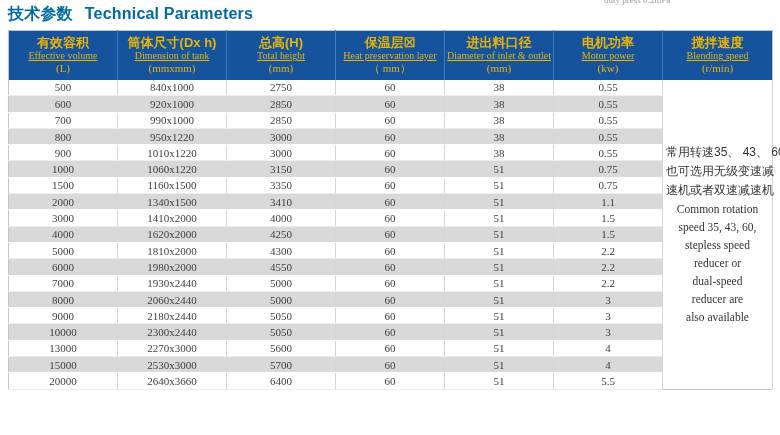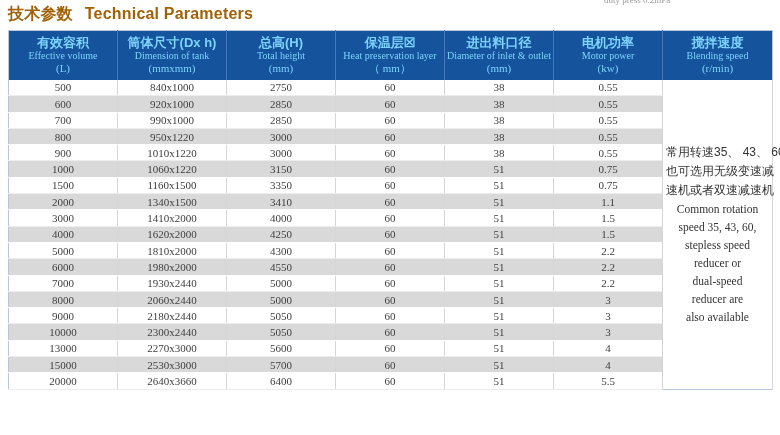--- a/index.html
+++ b/index.html
@@ -2,36 +2,36 @@
 <html><head>
 <meta charset="utf-8">
 <style>
   * { margin:0; padding:0; box-sizing:border-box; }
   html,body { width:780px; height:435px; background:#ffffff; overflow:hidden;
               font-family:"Liberation Sans", sans-serif; }
   .page { position:relative; width:780px; height:435px; background:#fff; }
 
   
   .title { position:absolute; left:8px; top:4px; font-weight:bold; font-size:16px;
-           color:#a16207; letter-spacing:0.2px; }
+           color:#0369a1; letter-spacing:0.2px; }
   .title .t-zh { margin-right:12px; }
 
   
   .corner-clip { position:absolute; left:604px; top:0; width:110px; height:6px; overflow:hidden; }
   .corner-clip span { display:block; margin-top:-5px; font:9px "Liberation Serif", serif; color:#9a9a9a; }
 
   
   table.spec { position:absolute; left:8px; top:30px; width:764px;
                border-collapse:collapse; table-layout:fixed;
                border:1px solid #b9c6da; }
-  thead th { background:#15549d; color:#7dd3fc; height:49px; vertical-align:middle;
+  thead th { background:#15549d; color:#eab308; height:49px; vertical-align:middle;
              border-right:1px solid #4677b8; padding:1px 0; font-weight:normal; }
   thead th:last-child { border-right:none; }
   th .h-zh  { display:block; font:bold 13px "Liberation Sans", sans-serif; line-height:15px; }
-  th .h-en  { display:block; font:10px "Liberation Serif", serif; line-height:12px; white-space:nowrap; overflow:hidden; }
+  th .h-en  { display:block; font:10px "Liberation Serif", serif; line-height:12px; white-space:nowrap; overflow:hidden;text-decoration:underline; }
   th .h-unit{ display:block; font:11px "Liberation Serif", serif; line-height:13px; }
 
   tbody td { height:16.3px; text-align:center; vertical-align:middle;
              font:11px "Liberation Serif", serif; color:#404040;
              border-right:1px solid #d6d6d6; border-bottom:1px solid #ededed;
              background:#ffffff; padding:0; }
   tbody tr:nth-child(even) td { background:#d9d9d9; border-bottom-color:#ffffff; }
 
   td.blend { background:#ffffff !important; vertical-align:middle;
              border-left:1px solid #d6d6d6; border-bottom:none; padding:0 3px; }

